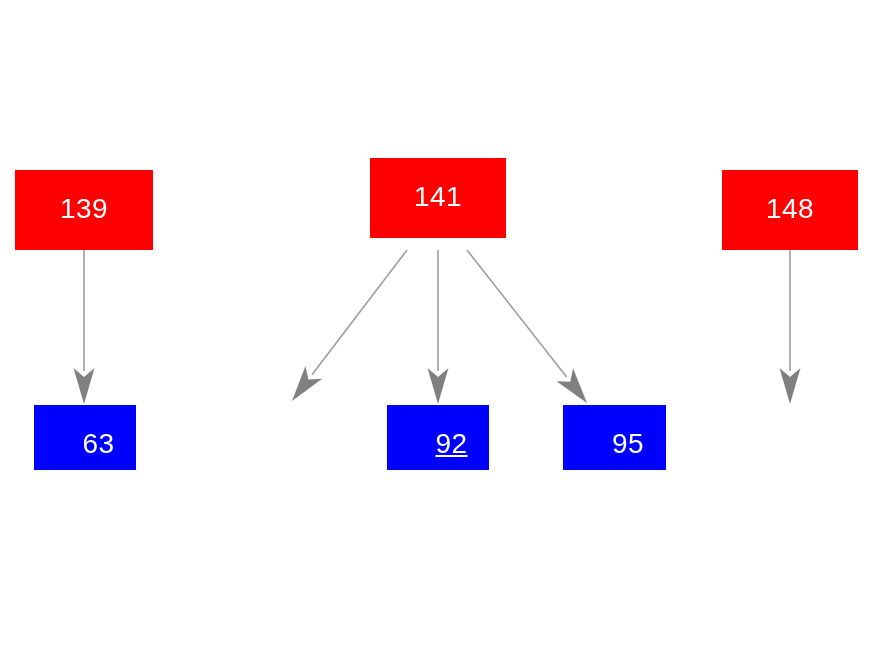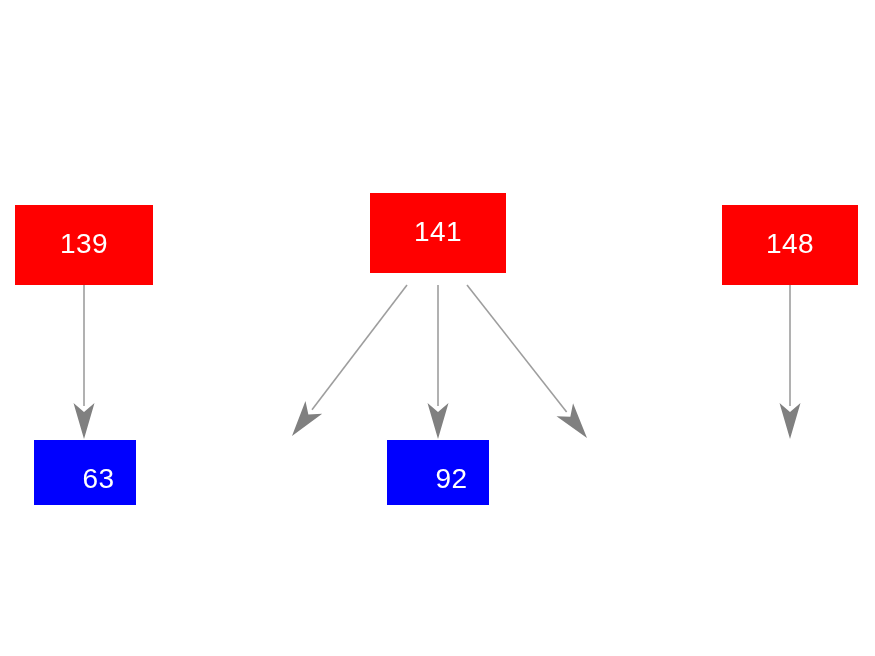--- a/index.html
+++ b/index.html
@@ -10,21 +10,20 @@
   }
   body {
     font-family: "Liberation Sans", "DejaVu Sans", sans-serif;
   }
   #canvas {
     position: relative;
     width: 875px;
     height: 470px;
     background: #ffffff;
     overflow: hidden;
-    margin-top: 35px;
   }
   #edge-layer {
     position: absolute;
     left: 0;
     top: 0;
     width: 875px;
     height: 656px;
     pointer-events: none;
   }
   .node {
@@ -82,19 +81,22 @@
 
   <div class="node node-parent" style="left:722px; top:170px; width:136px; height:80px;">
     <span class="node-label">148</span>
   </div>
 
   <div class="node node-child" style="left:34px; top:405px; width:102px; height:80px;">
     <span class="node-label">63</span>
   </div>
 
 
-  <div class="node node-child" style="left:387px; top:405px; width:102px; height:80px;">
+  <div class="node node-child" style="left:387px; top:405px; width:102px; height:80px;text-decoration:underline;">
     <span class="node-label">92</span>
   </div>
 
+  <div class="node node-child" style="left:563px; top:405px; width:103px; height:80px;">
+    <span class="node-label">95</span>
+  </div>
 
 
 </div>
 
 </body></html>

